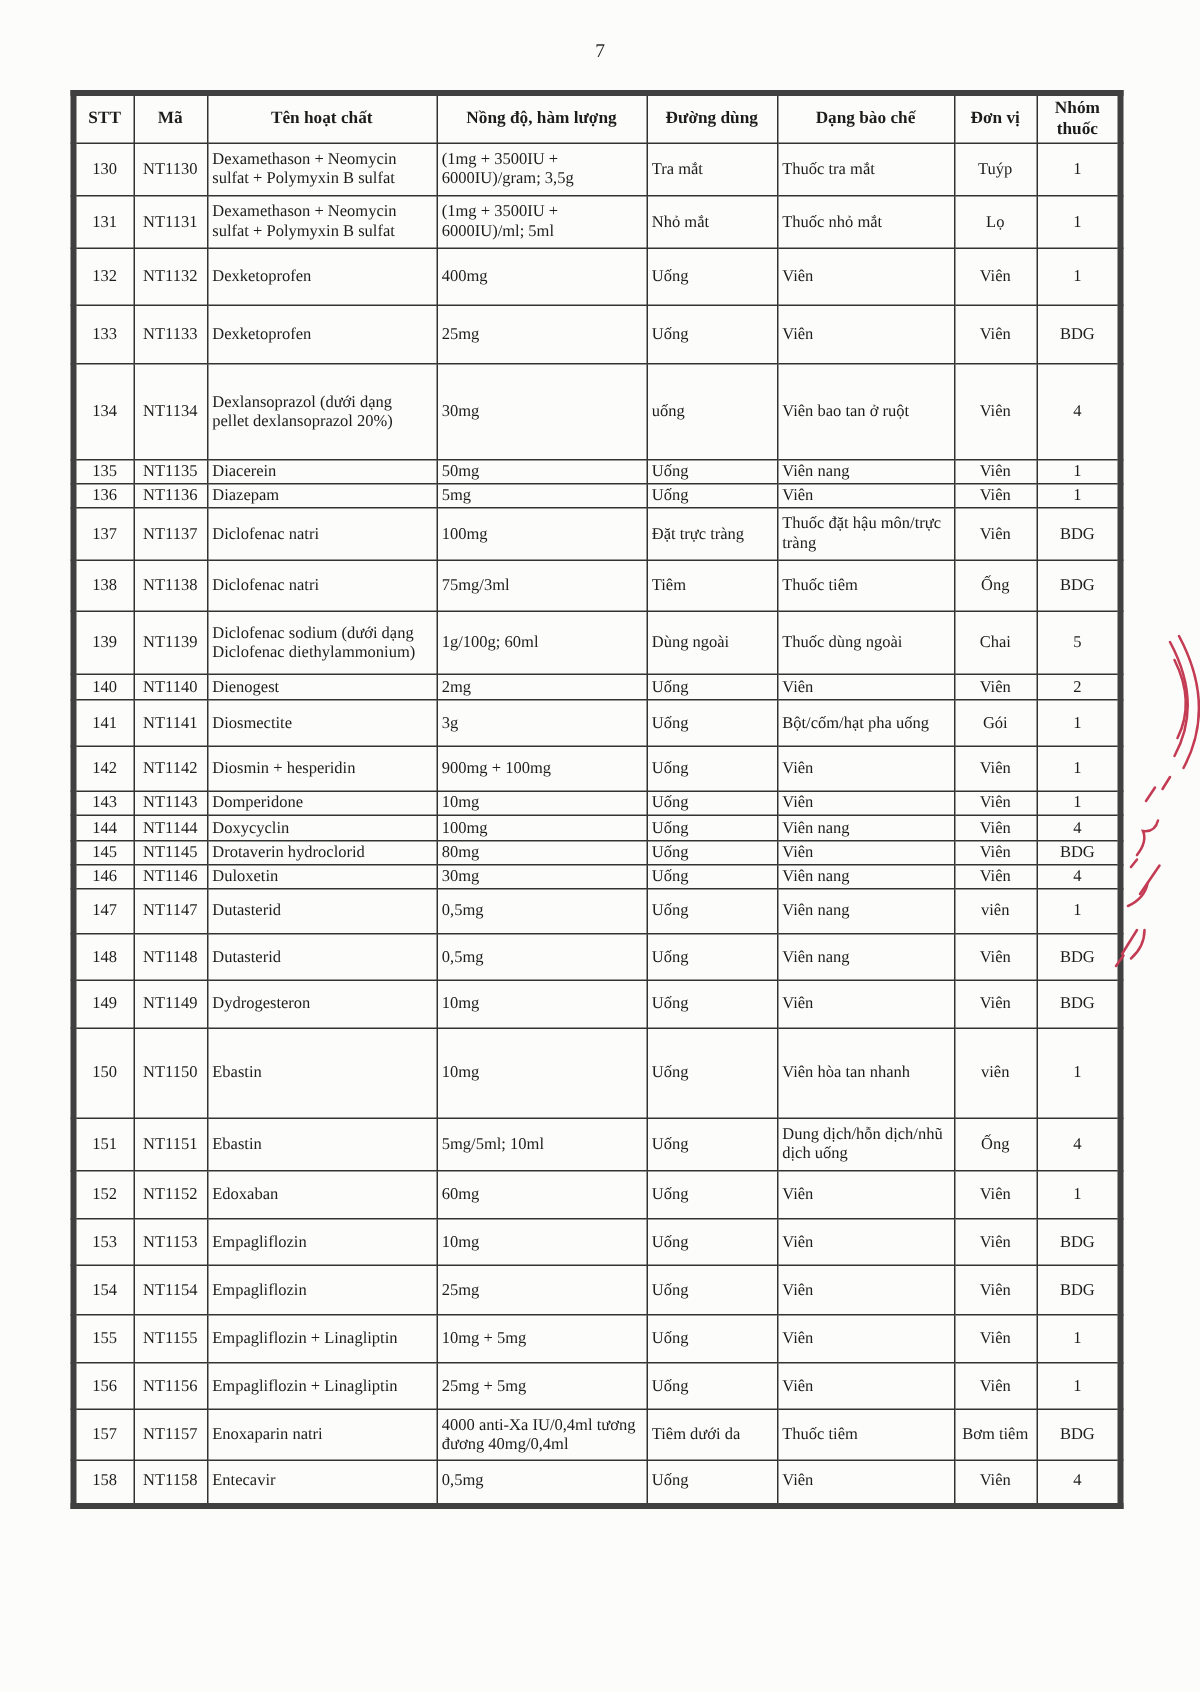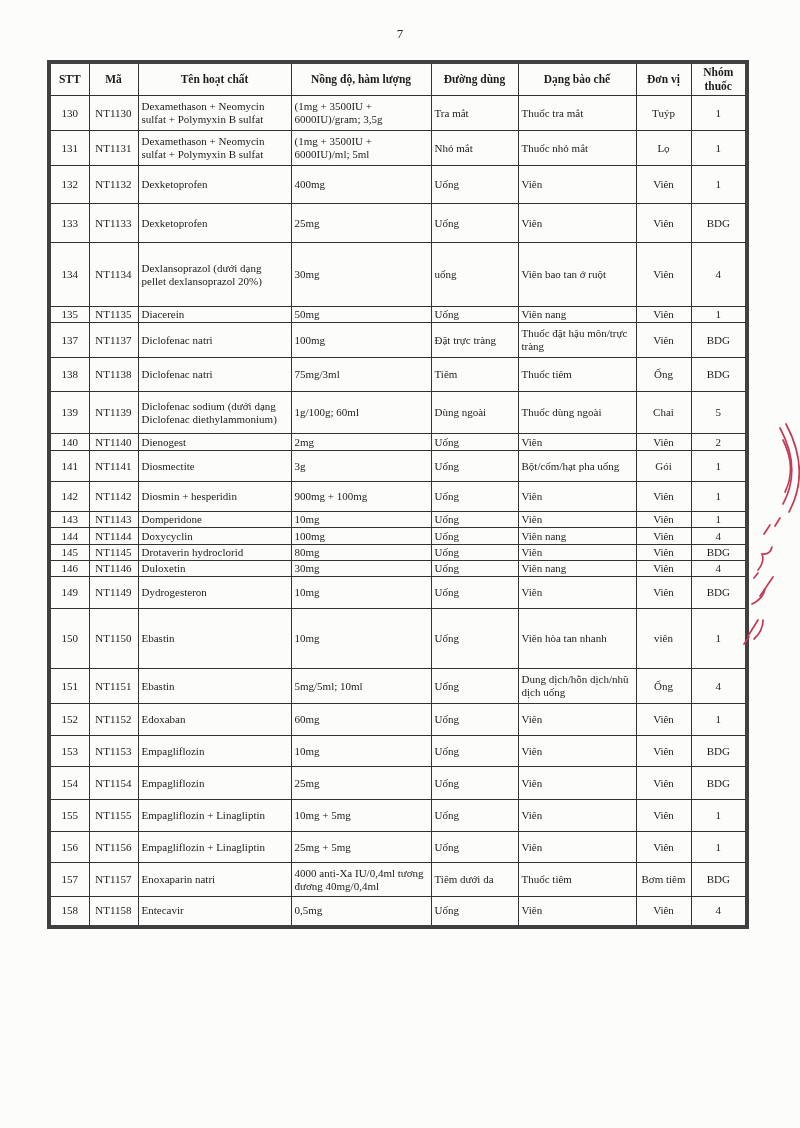--- a/index.html
+++ b/index.html
@@ -140,20 +140,30 @@
         <tr style="height: 16px;">
           <td class="c-center">135</td>
           <td class="c-center">NT1135</td>
           <td class="c-left">Diacerein</td>
           <td class="c-left">50mg</td>
           <td class="c-left">Uống</td>
           <td class="c-left">Viên nang</td>
           <td class="c-center">Viên</td>
           <td class="c-center">1</td>
         </tr>
+        <tr style="height: 16px;">
+          <td class="c-center">136</td>
+          <td class="c-center">NT1136</td>
+          <td class="c-left">Diazepam</td>
+          <td class="c-left">5mg</td>
+          <td class="c-left">Uống</td>
+          <td class="c-left">Viên</td>
+          <td class="c-center">Viên</td>
+          <td class="c-center">1</td>
+        </tr>
         <tr style="height: 35px; margin-left: 12px;">
           <td class="c-center">137</td>
           <td class="c-center">NT1137</td>
           <td class="c-left">Diclofenac natri</td>
           <td class="c-left">100mg</td>
           <td class="c-left">Đặt trực tràng</td>
           <td class="c-left">Thuốc đặt hậu môn/trực tràng</td>
           <td class="c-center">Viên</td>
           <td class="c-center">BDG</td>
         </tr>
@@ -240,20 +250,40 @@
         <tr style="height: 16px; margin-left: 12px;">
           <td class="c-center">146</td>
           <td class="c-center">NT1146</td>
           <td class="c-left">Duloxetin</td>
           <td class="c-left">30mg</td>
           <td class="c-left">Uống</td>
           <td class="c-left">Viên nang</td>
           <td class="c-center">Viên</td>
           <td class="c-center">4</td>
         </tr>
+        <tr style="height: 30px;">
+          <td class="c-center">147</td>
+          <td class="c-center">NT1147</td>
+          <td class="c-left">Dutasterid</td>
+          <td class="c-left">0,5mg</td>
+          <td class="c-left">Uống</td>
+          <td class="c-left">Viên nang</td>
+          <td class="c-center">viên</td>
+          <td class="c-center">1</td>
+        </tr>
+        <tr style="height: 31px;">
+          <td class="c-center">148</td>
+          <td class="c-center">NT1148</td>
+          <td class="c-left">Dutasterid</td>
+          <td class="c-left">0,5mg</td>
+          <td class="c-left">Uống</td>
+          <td class="c-left">Viên nang</td>
+          <td class="c-center">Viên</td>
+          <td class="c-center">BDG</td>
+        </tr>
         <tr style="height: 32px; margin-top: 34px;">
           <td class="c-center">149</td>
           <td class="c-center">NT1149</td>
           <td class="c-left">Dydrogesteron</td>
           <td class="c-left">10mg</td>
           <td class="c-left">Uống</td>
           <td class="c-left">Viên</td>
           <td class="c-center">Viên</td>
           <td class="c-center">BDG</td>
         </tr>

